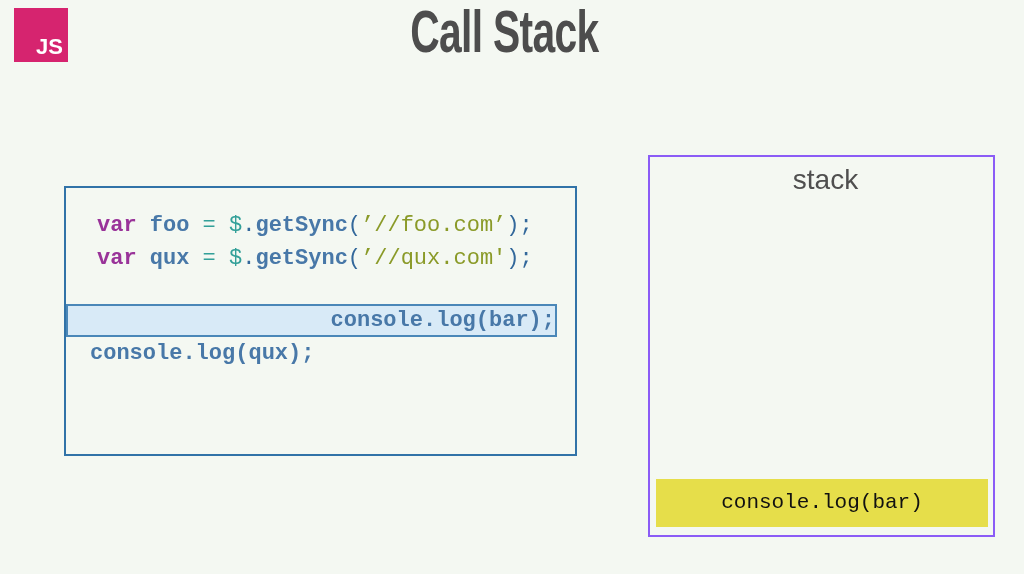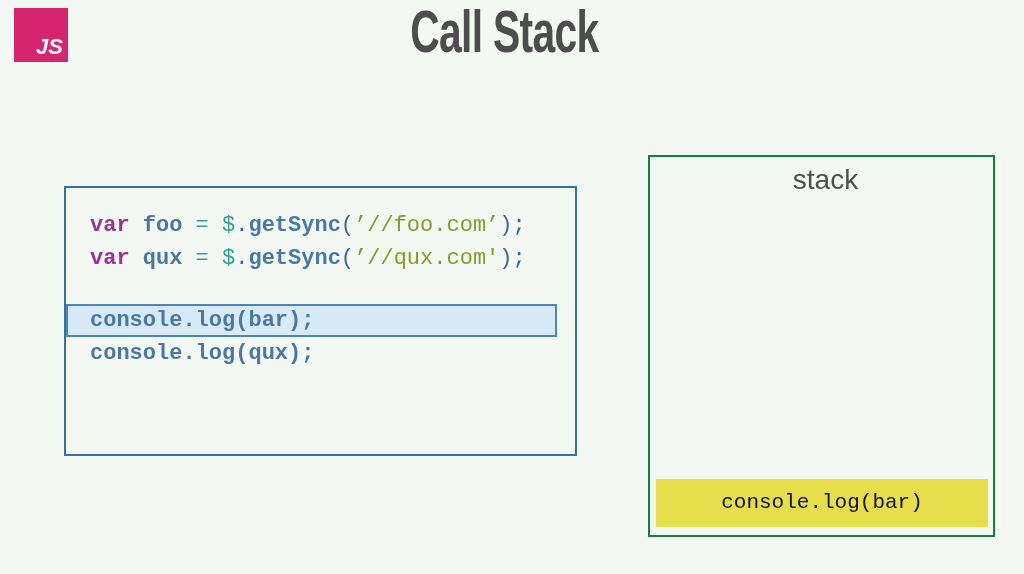--- a/index.html
+++ b/index.html
@@ -9,21 +9,20 @@
     position: relative;
     overflow: hidden;
     font-family: "Liberation Sans", sans-serif;
   }
 
   
   .logo {
     position: absolute; left: 14px; top: 8px;
     width: 54px; height: 54px;
     background: #D6246F;
-    font-style: italic;
   }
   .logo-text {
     position: absolute; right: 5px; bottom: 2px;
     color: #FFFFFF; font-weight: bold; font-size: 22px;
     font-family: "Liberation Sans", sans-serif;
   }
 
   
   .title-wrap {
     position: absolute; top: -3px; left: 0; width: 1008px;
@@ -55,32 +54,33 @@
     white-space: pre;
     color: #33689B;
   }
   .code-line.blank { height: 29px; }
   .code-line.highlighted {
     box-sizing: border-box;
     width: 491px; height: 33px; line-height: 29px;
     padding-left: 22px;
     border: 2px solid #4A87B8;
     background: #D8EAF7;
+    text-align: right;
   }
-  .tok-kw    { color: #993399; font-weight: bold; }
+  .tok-kw    { color: #993399; font-weight: bold; margin-left: 7px; }
   .tok-name  { color: #4878A8; font-weight: bold; }
   .tok-op    { color: #33A099; }
   .tok-str   { color: #8A9A28; }
   .tok-punct { color: #33689B; }
 
   
   .stack-panel {
     position: absolute; left: 648px; top: 155px;
     width: 347px; height: 382px;
-    border: 2px solid #15803d;
+    border: 2px solid #8b5cf6;
     box-sizing: border-box;
     padding-left: 8px;
   }
   .stack-label {
     margin-top: 7px;
     text-align: center;
     font-size: 28px;
     color: #4F4F4F;
   }
   .stack-frames {

